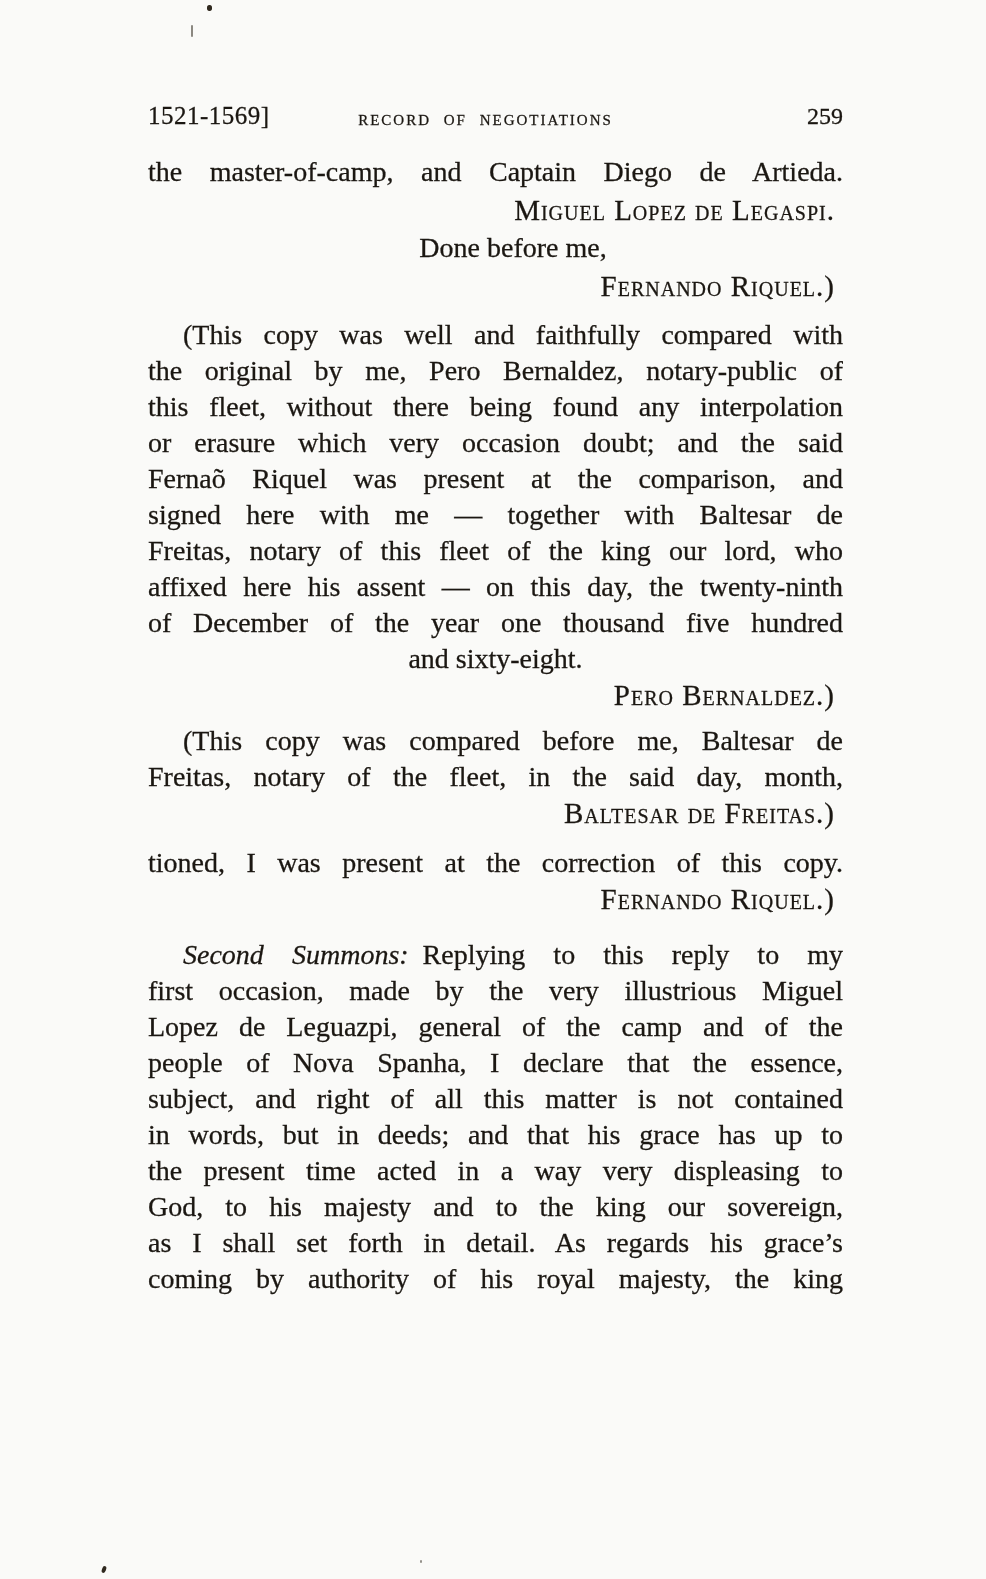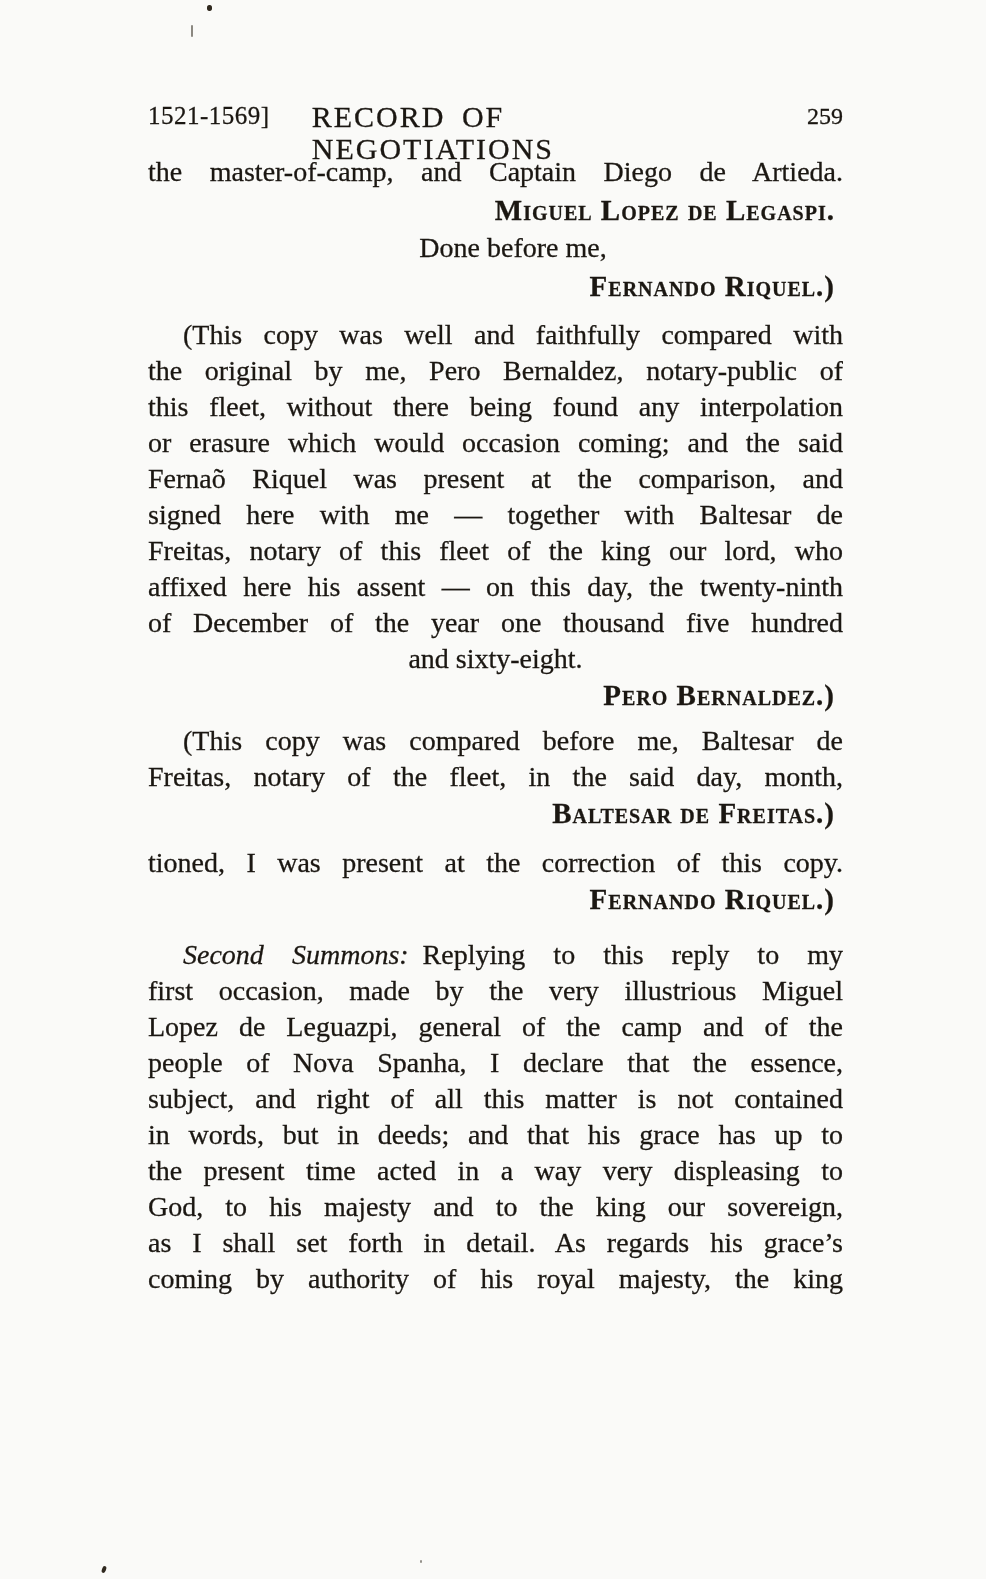--- a/index.html
+++ b/index.html
@@ -30,24 +30,24 @@
     margin-top: 99px;
     font-size: 25px;
     line-height: 34px;
   }
   .rh-left  { position: absolute; left: 0; top: 0; letter-spacing: 0.5px; }
   .rh-center {
     position: absolute;
     left: 50%;
     top: 2px;
     transform: translateX(calc(-50% - 10px));
-    font-size: 30px;
+    font-size: 15px;
     letter-spacing: 2px;
     word-spacing: 7px;
-    line-height: 32px;
+    line-height: 38px;
   }
   .rh-right { position: absolute; right: 0; top: 0; font-size: 24px; }
 
   
   .block { margin: 0; }
   .line {
     height: 36px;
     line-height: 36px;
     font-size: 28px;
     overflow: hidden;
@@ -56,21 +56,21 @@
   [data-name="closing-lines"] .line { height: 38px; line-height: 38px; }
   [data-name="attestation-bernaldez"] { margin-top: 12px; }
   [data-name="attestation-freitas"]   { margin-top: 10px; }
   [data-name="attestation-riquel"]    { margin-top: 14px; }
   [data-name="second-summons"]        { margin-top: 20px; }
 
   .align-justify { text-align: justify; text-align-last: justify; }
   .align-left    { text-align: center; }
   .align-right   { text-align: right; padding-right: 8px; }
   .indent        { text-indent: 35px; }
-  .smallcaps     { font-variant: small-caps; letter-spacing: 1px; font-size: 29px; font-weight: bold; }
+  .smallcaps     { font-variant: small-caps; letter-spacing: 1px; font-size: 29px; }
   .italic        { font-style: italic; }
   .after-gap     { padding-left: 14px; }
 
   
   .speck {
     position: absolute;
     background: #30291f;
     border-radius: 45%;
   }
   .speck-top-dot    { left: 207px; top: 5px;    width: 5px; height: 6px; }
@@ -97,21 +97,21 @@
         <div class="block" data-name="closing-lines">
           <div class="line align-justify" data-name="body-line">the master-of-camp, and Captain Diego de Artieda.</div>
           <div class="line align-right smallcaps" data-name="signature-legaspi">Miguel Lopez de Legaspi.</div>
           <div class="line align-left indent" data-name="body-line">Done before me,</div>
           <div class="line align-right smallcaps" data-name="signature-riquel">Fernando Riquel.)</div>
         </div>
         <div class="block" data-name="attestation-bernaldez">
           <div class="line align-justify indent" data-name="body-line">(This copy was well and faithfully compared with</div>
           <div class="line align-justify" data-name="body-line">the original by me, Pero Bernaldez, notary-public of</div>
           <div class="line align-justify" data-name="body-line">this fleet, without there being found any interpolation</div>
-          <div class="line align-justify" data-name="body-line">or erasure which would occasion coming; and the said</div>
+          <div class="line align-justify" data-name="body-line">or erasure which very occasion doubt; and the said</div>
           <div class="line align-justify" data-name="body-line">Fernaõ Riquel was present at the comparison, and</div>
           <div class="line align-justify" data-name="body-line">signed here with me — together with Baltesar de</div>
           <div class="line align-justify" data-name="body-line">Freitas, notary of this fleet of the king our lord, who</div>
           <div class="line align-justify" data-name="body-line">affixed here his assent — on this day, the twenty-ninth</div>
           <div class="line align-justify" data-name="body-line">of December of the year one thousand five hundred</div>
           <div class="line align-left" data-name="body-line">and sixty-eight.</div>
           <div class="line align-right smallcaps" data-name="signature-bernaldez">Pero Bernaldez.)</div>
         </div>
         <div class="block" data-name="attestation-freitas">
           <div class="line align-justify indent" data-name="body-line">(This copy was compared before me, Baltesar de</div>

